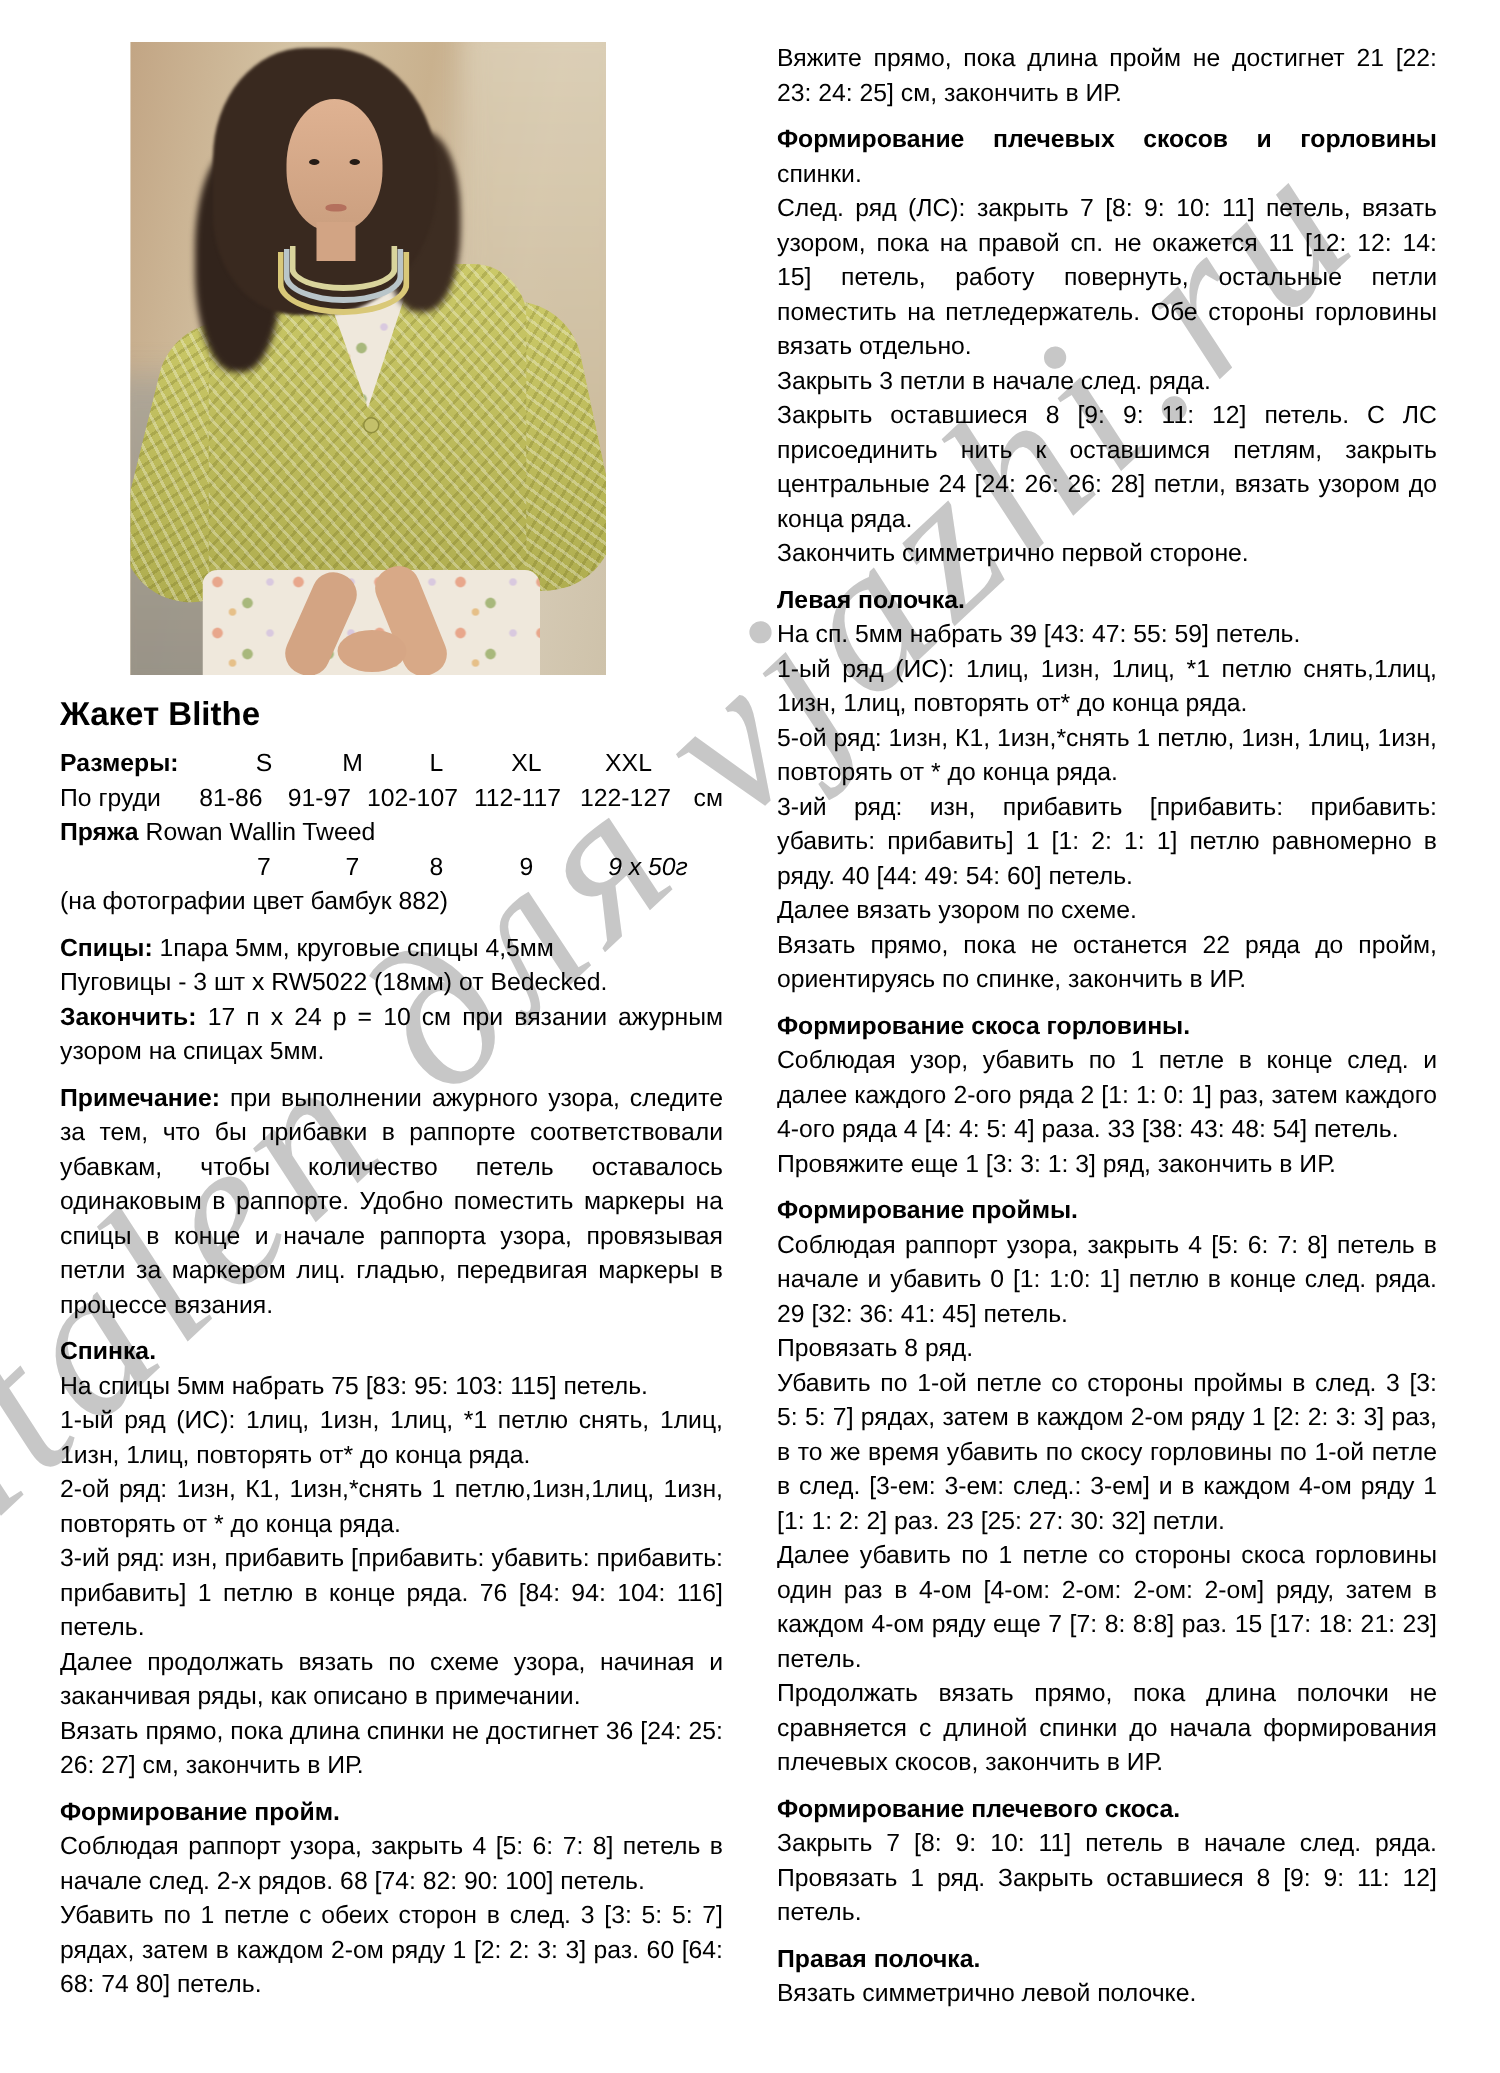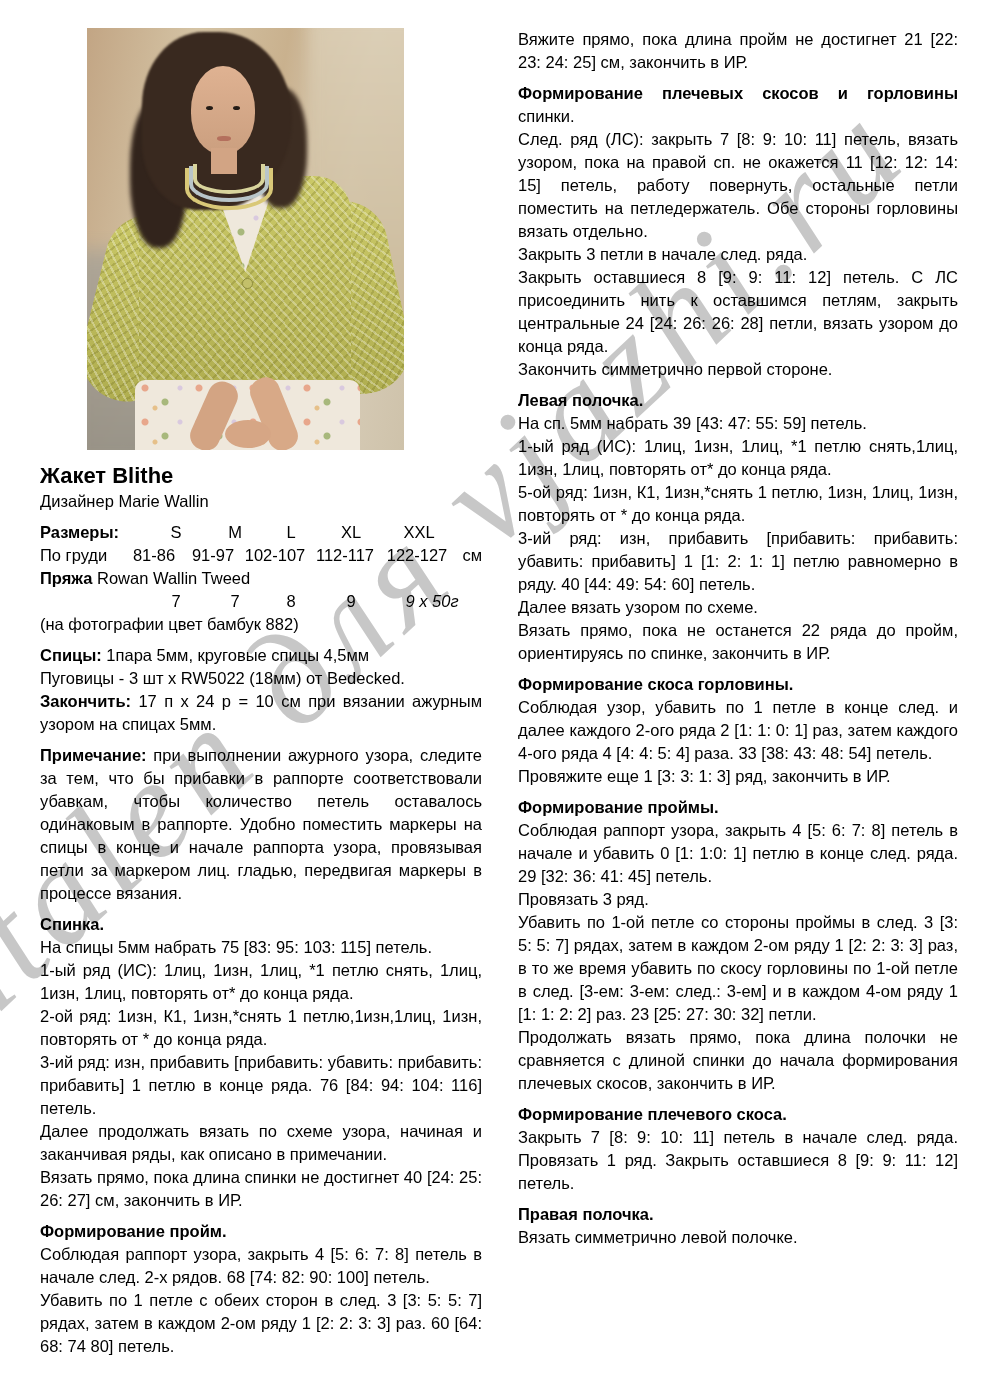--- a/index.html
+++ b/index.html
@@ -103,21 +103,20 @@
       <div class="ph-beads3"></div>
       <div class="ph-beads2"></div>
       <div class="ph-beads1"></div>
       <div class="ph-arm-l"></div>
       <div class="ph-arm-r"></div>
       <div class="ph-hands"></div>
       <div class="ph-button"></div>
     </div>
 
     <p class="title">Жакет Blithe</p>
-    <p class="designer">Дизайнер Marie Wallin</p>
 
     <div class="gap"></div>
 
     <div class="sizerow">
       <span class="lab h">Размеры:</span>
       <span class="c c1">S</span>
       <span class="c c2">M</span>
       <span class="c c3">L</span>
       <span class="c c4">XL</span>
       <span class="c c5">XXL</span>
@@ -154,21 +153,21 @@
 
     <div class="gap"></div>
 
     <section>
       <p class="h">Спинка.</p>
       <p>На спицы 5мм набрать 75 [83: 95: 103: 115] петель.</p>
       <p>1-ый ряд (ИС): 1лиц, 1изн, 1лиц, *1 петлю снять, 1лиц, 1изн, 1лиц, повторять от* до конца ряда.</p>
       <p>2-ой ряд: 1изн, К1, 1изн,*снять 1 петлю,1изн,1лиц, 1изн, повторять от * до конца ряда.</p>
       <p>3-ий ряд: изн, прибавить [прибавить: убавить: прибавить: прибавить] 1 петлю в конце ряда. 76 [84: 94: 104: 116] петель.</p>
       <p>Далее продолжать вязать по схеме узора, начиная и заканчивая ряды, как описано в примечании.</p>
-      <p>Вязать прямо, пока длина спинки не достигнет 40 [24: 25: 26: 27] см, закончить в ИР.</p>
+      <p>Вязать прямо, пока длина спинки не достигнет 36 [24: 25: 26: 27] см, закончить в ИР.</p>
     </section>
 
     <div class="gap"></div>
 
     <section>
       <p class="h">Формирование пройм.</p>
       <p>Соблюдая раппорт узора, закрыть 4 [5: 6: 7: 8] петель в начале след. 2-х рядов. 68 [74: 82: 90: 100] петель.</p>
       <p>Убавить по 1 петле с обеих сторон в след. 3 [3: 5: 5: 7] рядах, затем в каждом 2-ом ряду 1 [2: 2: 3: 3] раз. 60 [64: 68: 74 80] петель.</p>
     </section>
   </div>
@@ -206,22 +205,23 @@
       <p class="h">Формирование скоса горловины.</p>
       <p>Соблюдая узор, убавить по 1 петле в конце след. и далее каждого 2-ого ряда 2 [1: 1: 0: 1] раз, затем каждого 4-ого ряда 4 [4: 4: 5: 4] раза. 33 [38: 43: 48: 54] петель.</p>
       <p>Провяжите еще 1 [3: 3: 1: 3] ряд, закончить в ИР.</p>
     </section>
 
     <div class="gap"></div>
 
     <section>
       <p class="h">Формирование проймы.</p>
       <p>Соблюдая раппорт узора, закрыть 4 [5: 6: 7: 8] петель в начале и убавить 0 [1: 1:0: 1] петлю в конце след. ряда. 29 [32: 36: 41: 45] петель.</p>
-      <p>Провязать 3 ряд.</p>
+      <p>Провязать 8 ряд.</p>
       <p>Убавить по 1-ой петле со стороны проймы в след. 3 [3: 5: 5: 7] рядах, затем в каждом 2-ом ряду 1 [2: 2: 3: 3] раз, в то же время убавить по скосу горловины по 1-ой петле в след. [3-ем: 3-ем: след.: 3-ем] и в каждом 4-ом ряду 1 [1: 1: 2: 2] раз. 23 [25: 27: 30: 32] петли.</p>
+      <p>Далее убавить по 1 петле со стороны скоса горловины один раз в 4-ом [4-ом: 2-ом: 2-ом: 2-ом] ряду, затем в каждом 4-ом ряду еще 7 [7: 8: 8:8] раз. 15 [17: 18: 21: 23] петель.</p>
       <p>Продолжать вязать прямо, пока длина полочки не сравняется с длиной спинки до начала формирования плечевых скосов, закончить в ИР.</p>
     </section>
 
     <div class="gap"></div>
 
     <section>
       <p class="h">Формирование плечевого скоса.</p>
       <p>Закрыть 7 [8: 9: 10: 11] петель в начале след. ряда. Провязать 1 ряд. Закрыть оставшиеся 8 [9: 9: 11: 12] петель.</p>
     </section>
 

